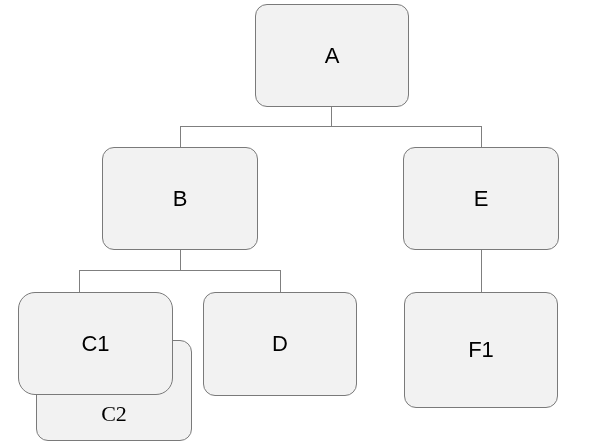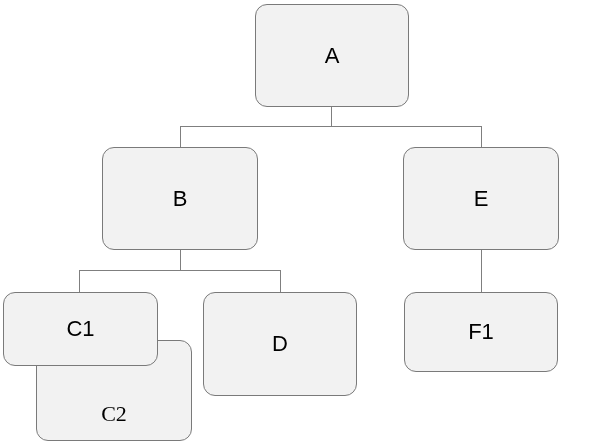--- a/index.html
+++ b/index.html
@@ -45,24 +45,24 @@
     background: #7f7f7f;
     z-index: 0;
   }
   .conn.v { width: 1px; }
   .conn.h { height: 1px; }
 
   
   #node-a  { left: 255px; top:   4px; width: 154px; height: 103px; }
   #node-b  { left: 102px; top: 147px; width: 156px; height: 103px; }
   #node-e  { left: 403px; top: 147px; width: 156px; height: 103px; }
-  #node-c1 { left:   3px; top: 292px; width: 155px; height: 74px; }
+  #node-c1 { left:   18px; top: 292px; width: 155px; height: 103px; border-radius: 17px; }
   #node-c2 { left:  36px; top: 340px; width: 156px; height: 101px; }
   #node-d  { left: 203px; top: 292px; width: 154px; height: 104px; }
-  #node-f1 { left: 404px; top: 292px; width: 154px; height: 80px; }
+  #node-f1 { left: 404px; top: 292px; width: 154px; height: 116px; }
   #node-f2 { left: 443px; top: 339px; width: 154px; height: 103px; }
 
   
   #conn-a-stem   { left: 331px; top: 107px; height: 19px; }
   #conn-level1-h { left: 180px; top: 126px; width: 302px; }
   #conn-b-drop   { left: 180px; top: 127px; height: 20px; }
   #conn-e-drop   { left: 481px; top: 127px; height: 20px; }
   #conn-b-stem   { left: 180px; top: 250px; height: 20px; }
   #conn-level2-h { left:  79px; top: 270px; width: 202px; }
   #conn-c1-drop  { left:  79px; top: 271px; height: 21px; }

